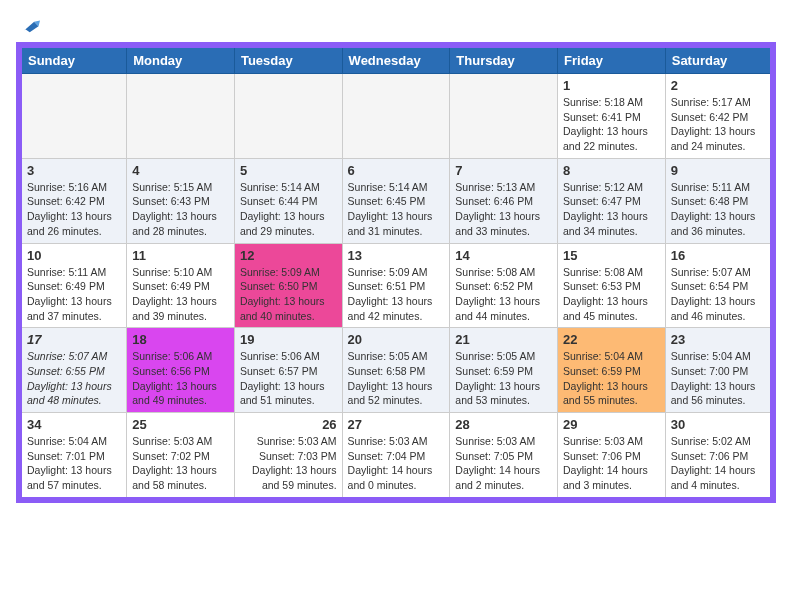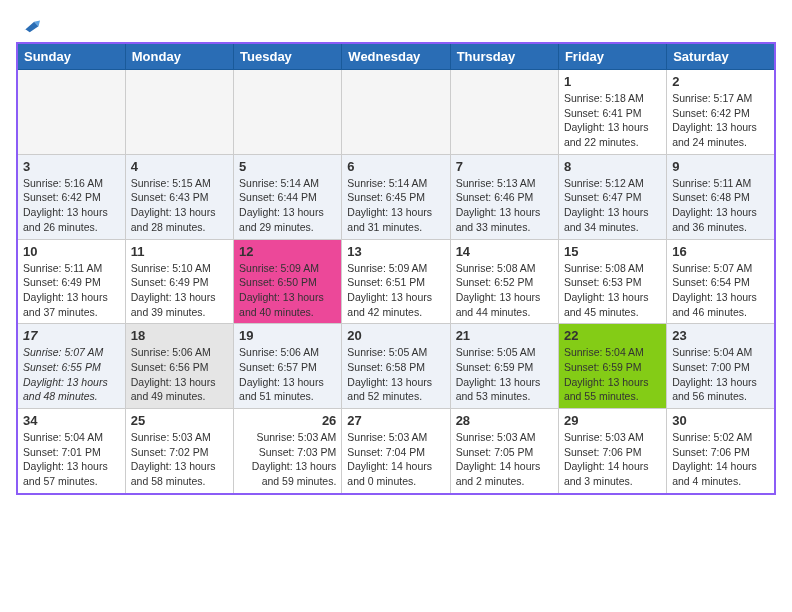--- a/index.html
+++ b/index.html
@@ -42,21 +42,21 @@
       font-weight: normal;
       color: #333;
     }
     .location {
       font-size: 14px;
       color: #555;
     }
     .calendar {
       width: 100%;
       border-collapse: collapse;
-      border: 2px solid #8b5cf6;
+      border: 6px solid #8b5cf6;
     }
     .calendar th {
       background-color: #2a6db5;
       color: #fff;
       text-align: left;
       padding: 5px 6px;
       font-size: 13px;
       border: 1px solid #1a5a9a;
     }
     .calendar td {
@@ -248,21 +248,21 @@
         </td>
       </tr>
       <tr>
         <td style="background: rgb(238, 242, 248); font-style: italic;">
           <span class="day-num">17</span>
           <div class="day-info" style="white-space: pre-line;">Sunrise: 5:07 AM
 Sunset: 6:55 PM
 Daylight: 13 hours
 and 48 minutes.</div>
         </td>
-        <td style="background: #e5e5e5;">
+        <td style="background: #d946ef;">
           <span class="day-num">18</span>
           <div class="day-info" style="white-space: pre-line;">Sunrise: 5:06 AM
 Sunset: 6:56 PM
 Daylight: 13 hours
 and 49 minutes.</div>
         </td>
         <td style="background: rgb(238, 242, 248);">
           <span class="day-num">19</span>
           <div class="day-info" style="white-space: pre-line;">Sunrise: 5:06 AM
 Sunset: 6:57 PM
@@ -276,21 +276,21 @@
 Daylight: 13 hours
 and 52 minutes.</div>
         </td>
         <td style="background: rgb(238, 242, 248);">
           <span class="day-num">21</span>
           <div class="day-info" style="white-space: pre-line;">Sunrise: 5:05 AM
 Sunset: 6:59 PM
 Daylight: 13 hours
 and 53 minutes.</div>
         </td>
-        <td style="background: #84cc16;">
+        <td style="background: #fdba74;">
           <span class="day-num">22</span>
           <div class="day-info" style="white-space: pre-line;">Sunrise: 5:04 AM
 Sunset: 6:59 PM
 Daylight: 13 hours
 and 55 minutes.</div>
         </td>
         <td style="background: rgb(238, 242, 248);">
           <span class="day-num">23</span>
           <div class="day-info" style="white-space: pre-line;">Sunrise: 5:04 AM
 Sunset: 7:00 PM

